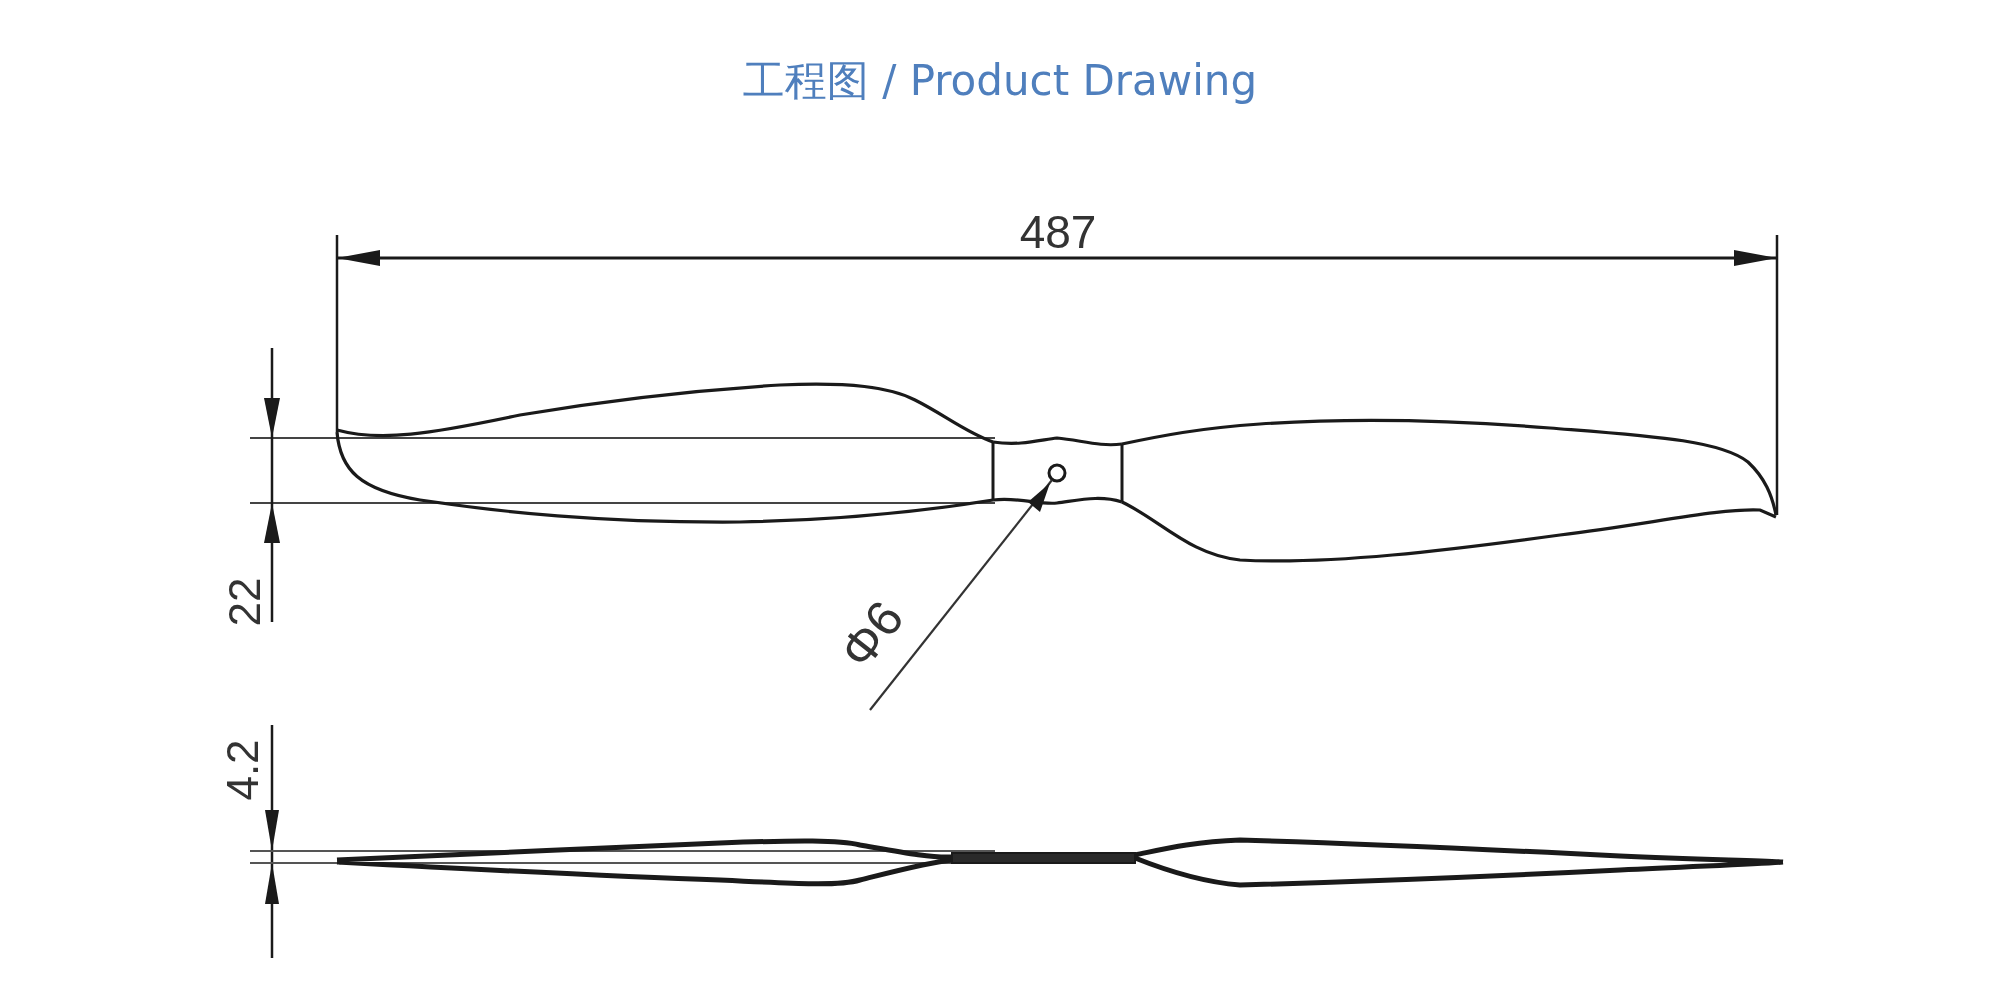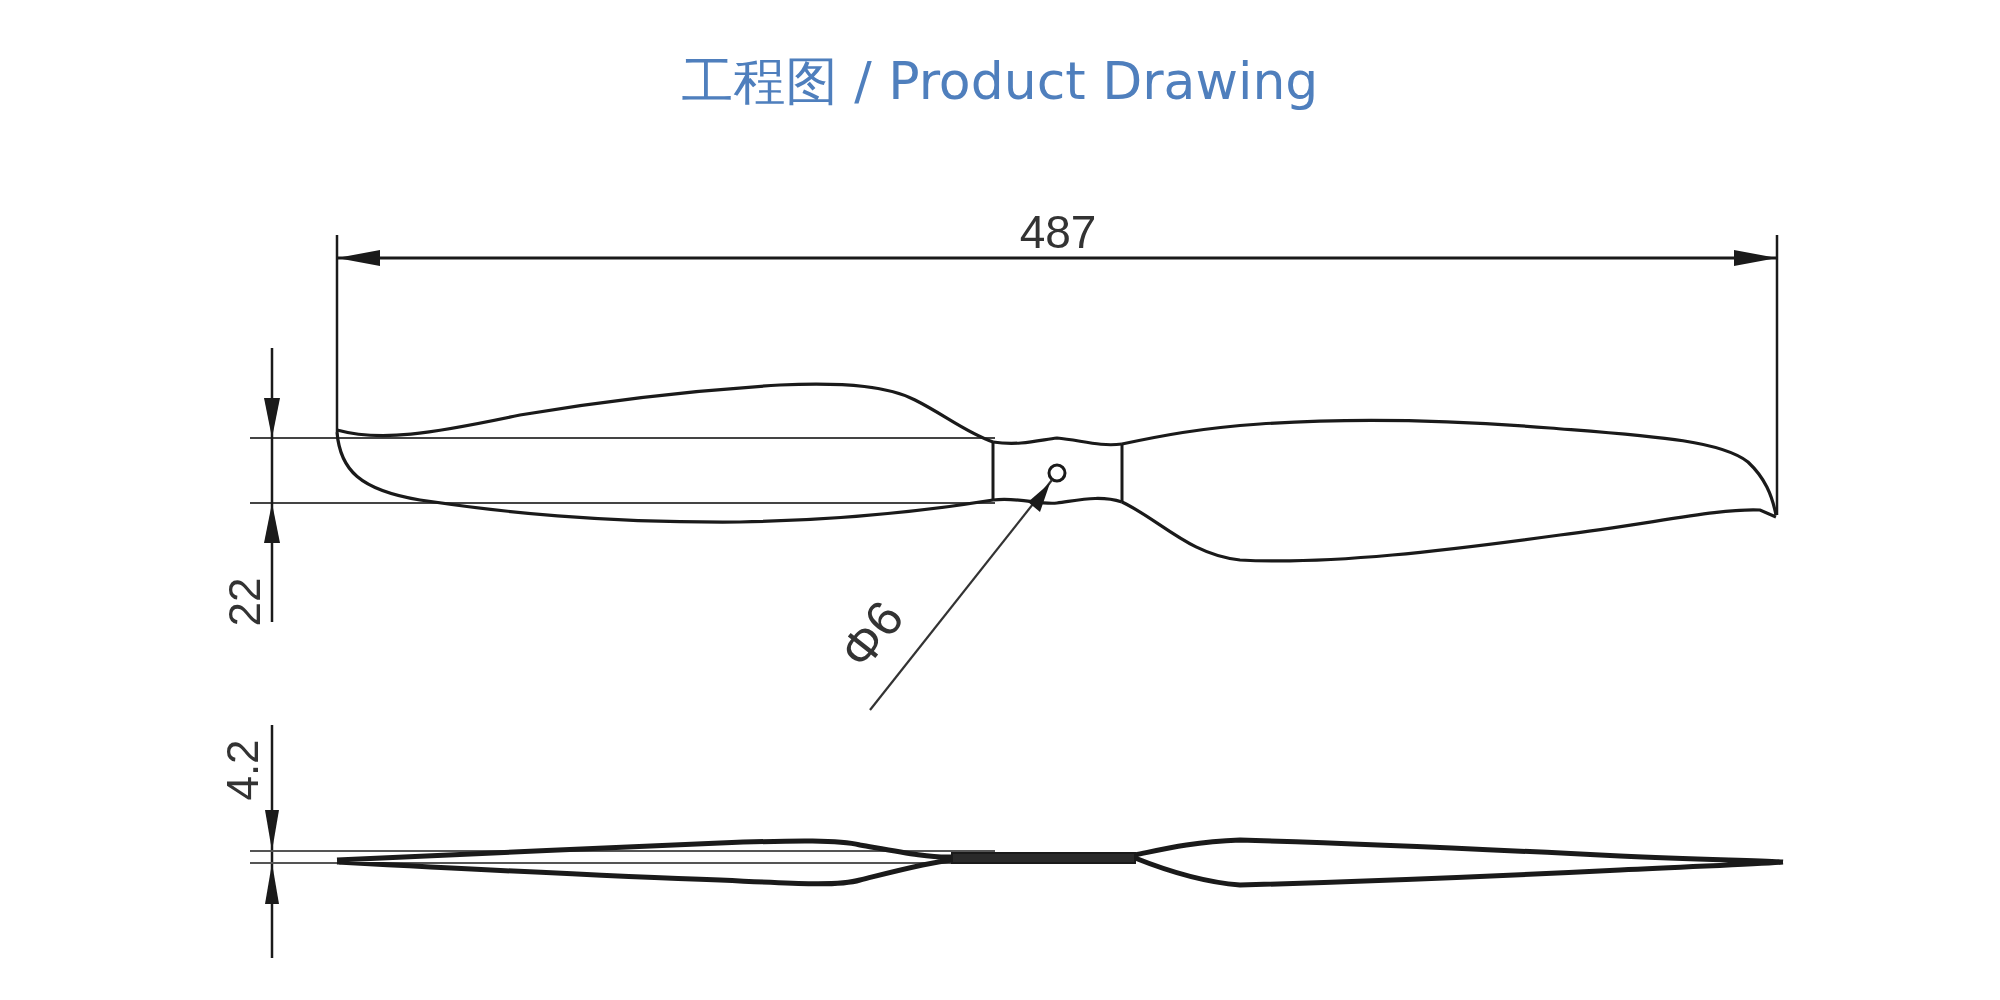--- a/index.html
+++ b/index.html
@@ -1,19 +1,19 @@
 <!DOCTYPE html>
 <html><head>
   <meta charset="utf-8">
   <style>
     html, body { margin: 0; padding: 0; background: #ffffff; }
     body { width: 2000px; height: 1000px; position: relative; overflow: hidden; }
     .title {
       position: absolute; left: 0; top: 36px; width: 2000px; text-align: center;
-      font-family: "DejaVu Sans", sans-serif; font-size: 52px; color: #4f7fbd;
+      font-family: "DejaVu Sans", sans-serif; font-size: 42px; color: #4f7fbd;
       letter-spacing: 0px; line-height: 90px;
     }
     .drawing { position: absolute; left: 0; top: 0; }
     .dim-text { font-family: "Liberation Sans Narrow", "Liberation Sans", sans-serif; fill: #333; }
   </style>
 </head>
 <body>
 
 <div class="title">工程图 / Product Drawing</div>
 

